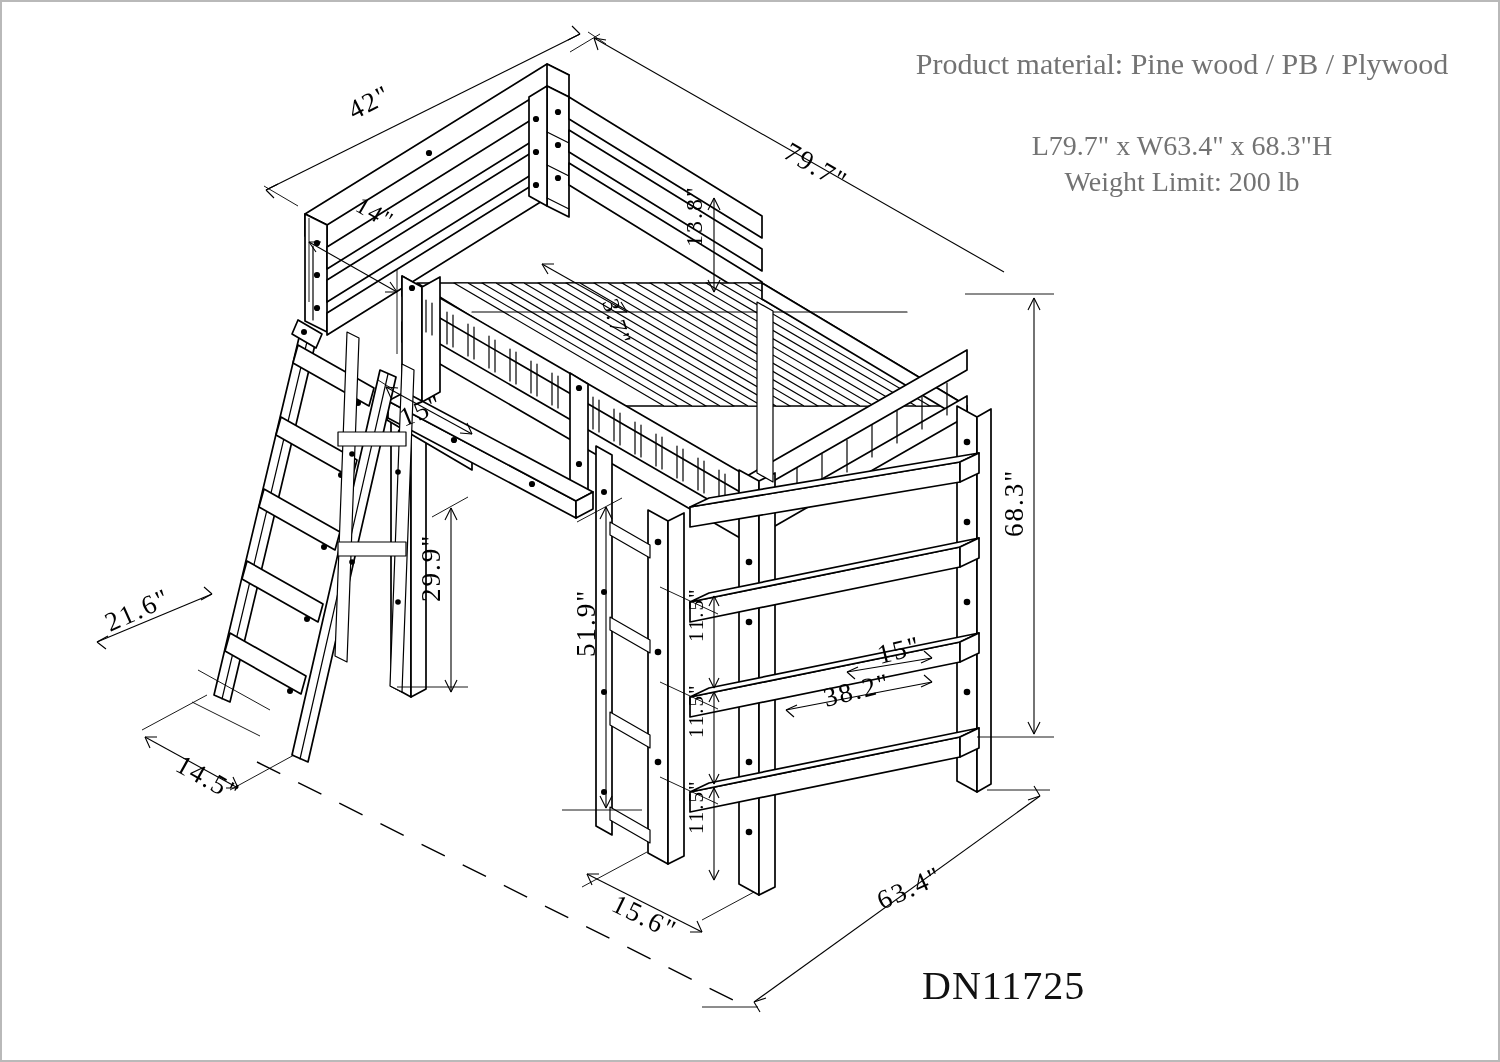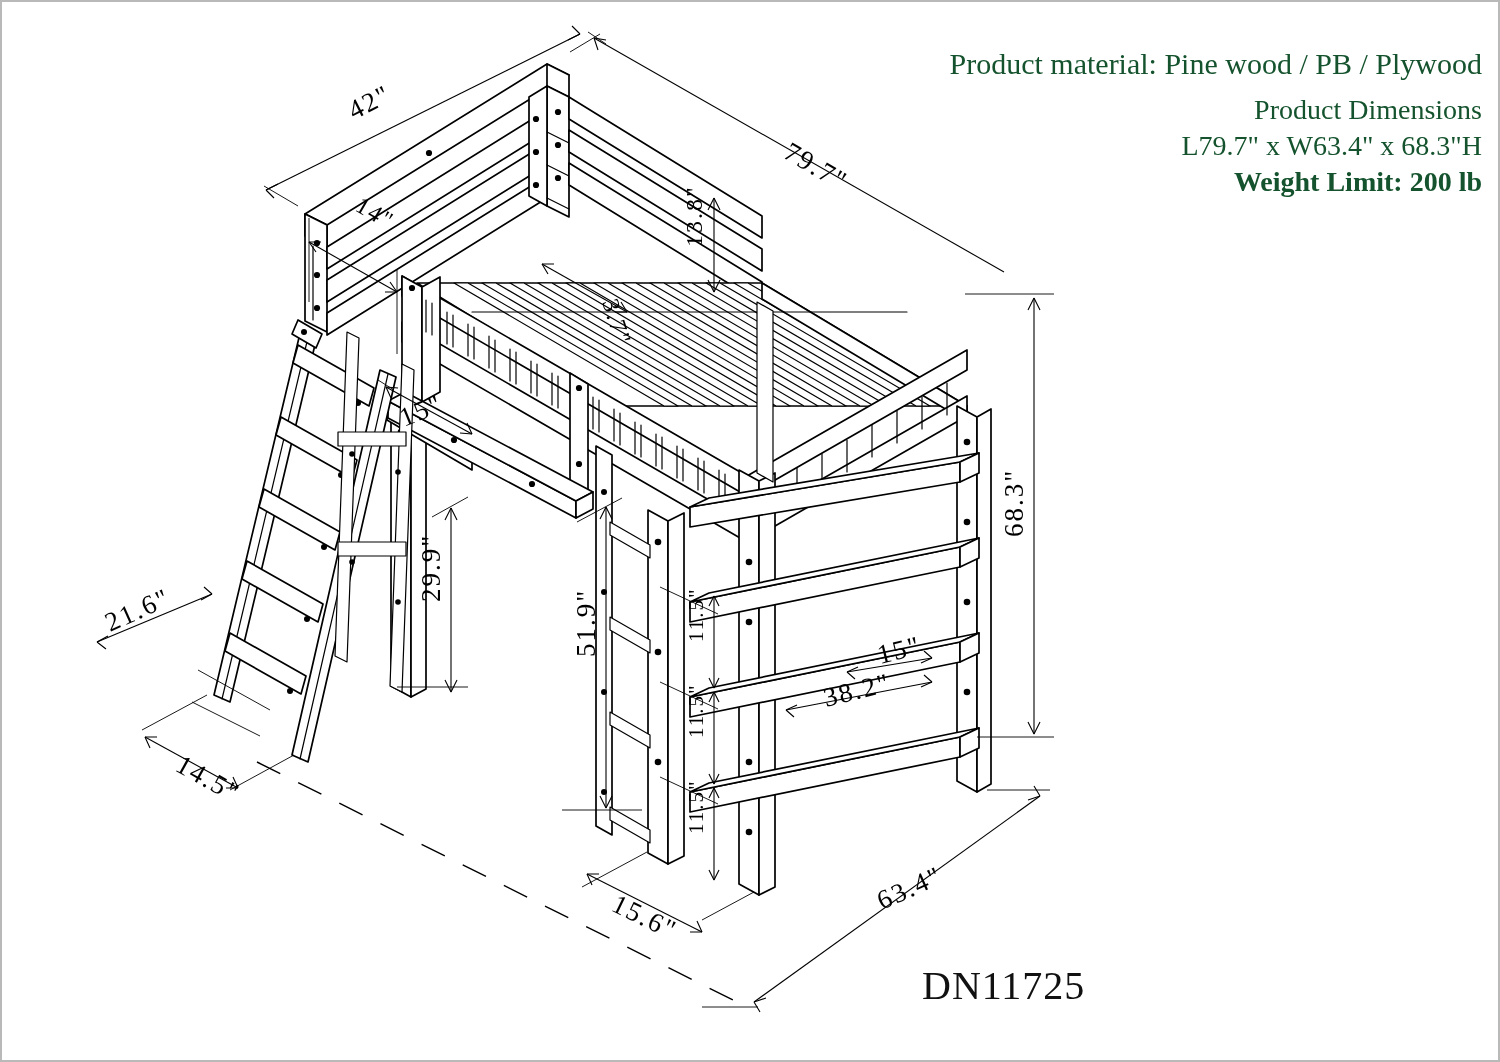--- a/index.html
+++ b/index.html
@@ -1,44 +1,43 @@
 <!DOCTYPE html>
 <html><head>
 <meta charset="utf-8">
 <style>
   html,body{margin:0;padding:0;background:#fff;}
   body{font-family:"Liberation Serif", serif;}
   #page{position:relative;width:1500px;height:1062px;background:#ffffff;overflow:hidden;
         border:2px solid #b9b9b9;box-sizing:border-box;}
   #svgroot{position:absolute;left:0;top:0;width:1500px;height:1062px;}
-  .hdr{position:absolute;text-align:right;color:#14532d;font-family:"Liberation Serif",serif;}
+  .hdr{position:absolute;text-align:center;color:#737373;font-family:"Liberation Serif",serif;}
   #hdr-material{left:880px;top:45px;width:600px;font-size:30px;}
   #hdr-dimtitle{left:880px;top:92px;width:600px;font-size:28px;}
   #hdr-dims{left:880px;top:128px;width:600px;font-size:28px;}
-  #hdr-weight{left:880px;top:164px;width:600px;font-size:28px;font-weight:bold;}
+  #hdr-weight{left:880px;top:164px;width:600px;font-size:28px;}
   #model-no{position:absolute;left:920px;top:960px;width:330px;font-size:40px;
             letter-spacing:1px;color:#111;font-family:"Liberation Serif",serif;}
   .dimtext{font-family:"Liberation Serif",serif;fill:#000;font-size:27px;letter-spacing:2px;}
   .dimtext.sm{font-size:24px;}
   .dimtext.xs{font-size:21px;}
   .wlt{fill:none;stroke:#000;stroke-width:1.2;stroke-linejoin:round;stroke-linecap:round;}
   .fillw{fill:#ffffff;stroke:#000;stroke-width:1.7;stroke-linejoin:round;}
   .fillwt{fill:#ffffff;stroke:#000;stroke-width:1.2;stroke-linejoin:round;}
   .dimline{fill:none;stroke:#000;stroke-width:1.1;}
   .extline{fill:none;stroke:#000;stroke-width:0.9;}
   .dashline{fill:none;stroke:#000;stroke-width:1.4;stroke-dasharray:26 20;}
   .screw{fill:#000;}
 </style>
 </head>
 <body>
 
 <div id="page">
 
   <div class="hdr" id="hdr-material">Product material: Pine wood / PB / Plywood</div>
-  <div class="hdr" id="hdr-dimtitle">Product Dimensions</div>
   <div class="hdr" id="hdr-dims">L79.7" x W63.4" x 68.3"H</div>
   <div class="hdr" id="hdr-weight">Weight Limit: 200 lb</div>
 
   <div id="model-no">DN11725</div>
 
   <svg id="svgroot" viewBox="0 0 1500 1062">
 
     <g>
       <path class="dashline" d="M255,760 L745,1005"></path>
       <path class="extline" d="M190,700 L258,734"></path>

